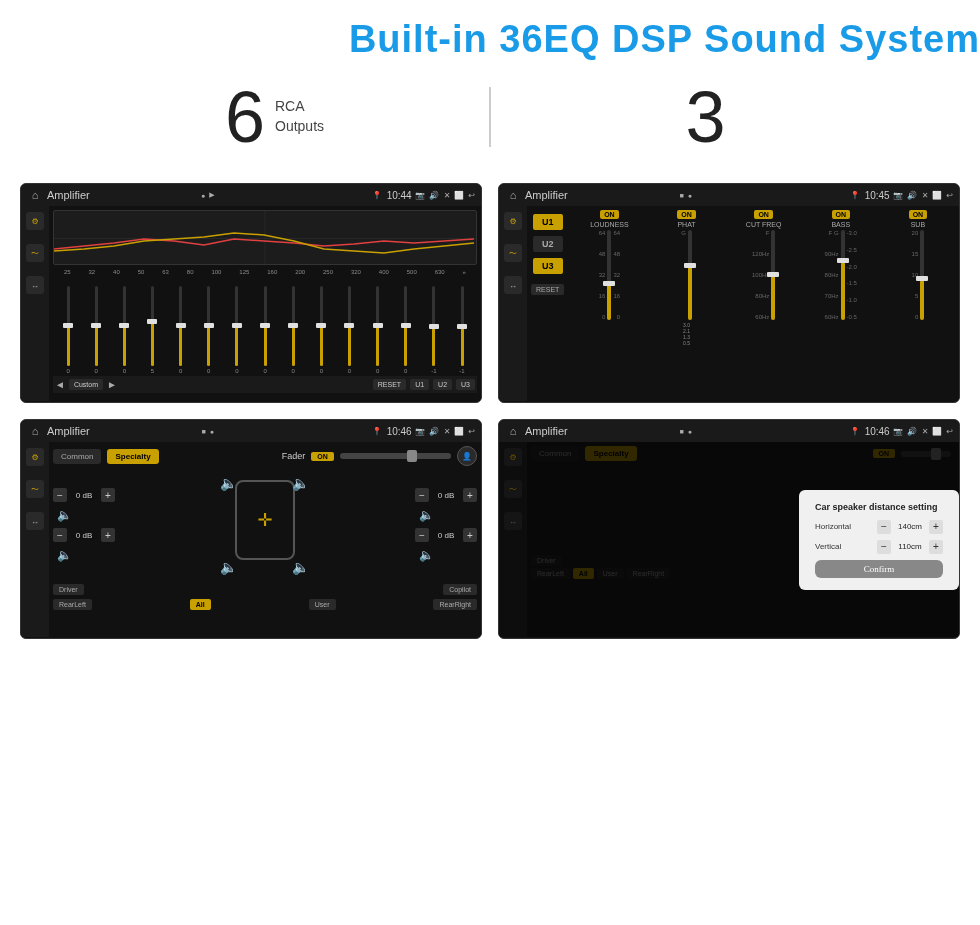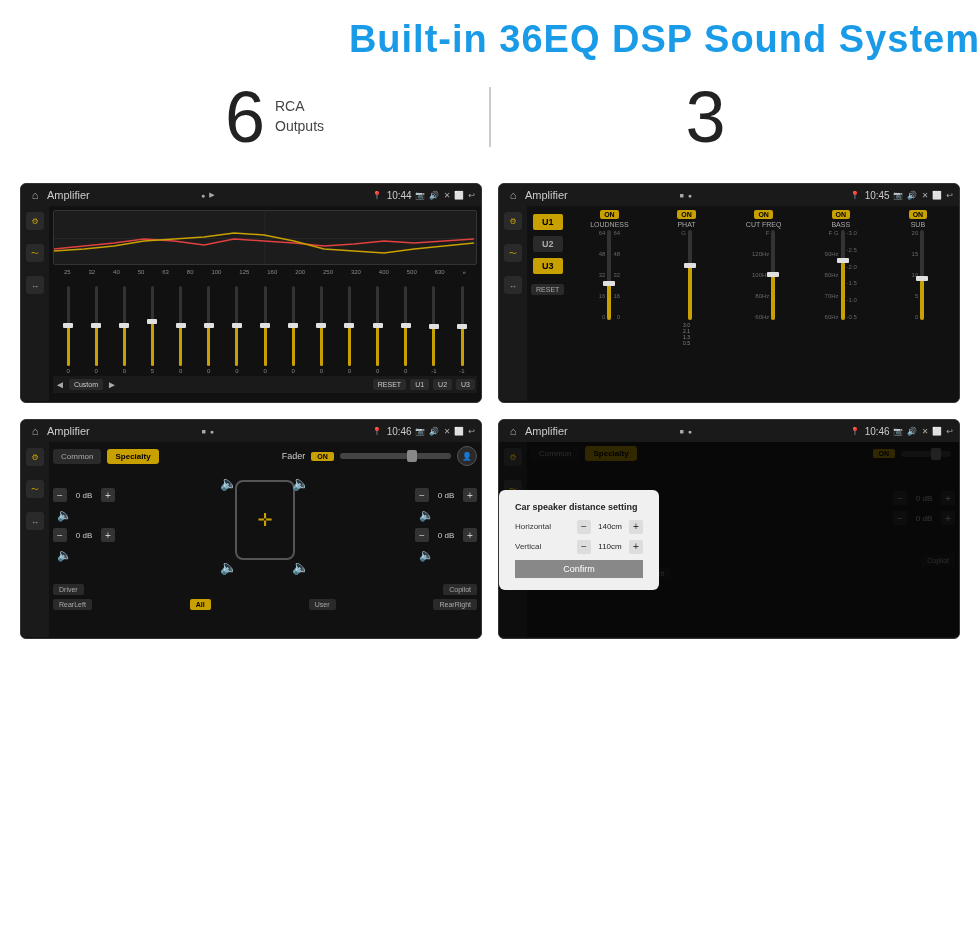--- a/index.html
+++ b/index.html
@@ -406,21 +406,21 @@
       font-weight: bold;
     }
 
     
     .dialog-overlay {
       position: absolute;
       top: 0; left: 0; right: 0; bottom: 0;
       background: rgba(0,0,0,0.5);
       display: flex;
       align-items: center;
-      justify-content: flex-start;
+      justify-content: flex-end;
       z-index: 10;
     }
 
     .dialog-box {
       background: #f0f0f0;
       border-radius: 6px;
       padding: 12px 16px;
       min-width: 160px;
     }
 
@@ -468,25 +468,26 @@
       color: #222;
       min-width: 30px;
       text-align: center;
     }
 
     .dialog-confirm-btn {
       background: #888;
       color: #fff;
       font-size: 9px;
       padding: 4px 16px;
-      border-radius: 0;
+      border-radius: 6px;
       text-align: center;
       margin-top: 6px;
       display: block;
       width: 100%;
+      font-family: Liberation Serif, serif;
     }
 
     .screen-container {
       position: relative;
       height: 220px;
     }
 
     .reset-btn {
       background: #2a2a2a;
       color: #aaa;

